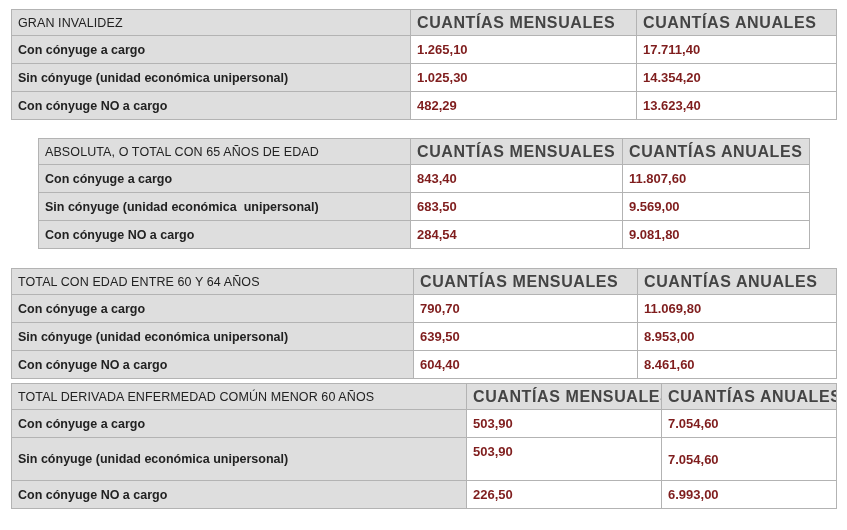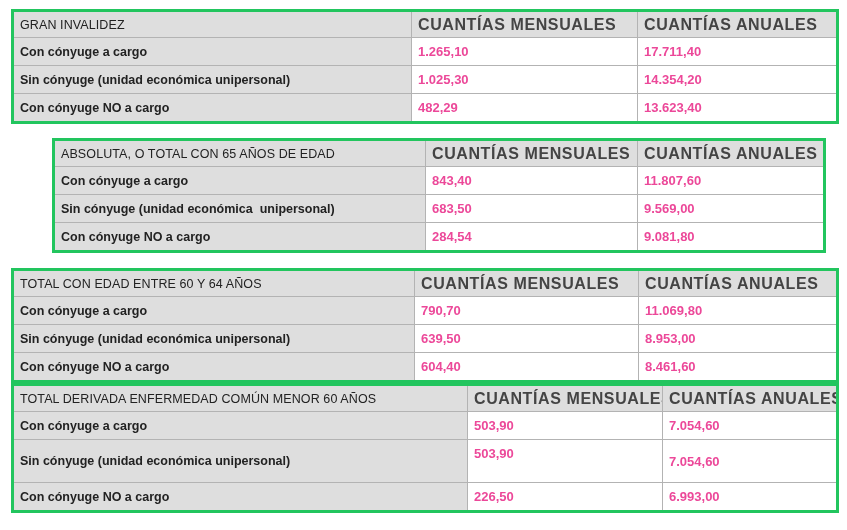--- a/index.html
+++ b/index.html
@@ -13,21 +13,21 @@
       position: relative;
       overflow: hidden;
       font-family: "Liberation Sans", "DejaVu Sans", sans-serif;
       font-size: 12.5px;
       color: #333333;
     }
     table.pension {
       position: absolute;
       border-collapse: collapse;
       table-layout: fixed;
-      border: 3px solid #22c55e;
+      border: 1px solid #22c55e;
     }
     table.pension td, table.pension th {
       border: 1px solid #b3b3b3;
       padding: 0 6px;
       text-align: left;
       vertical-align: middle;
       white-space: nowrap;
       overflow: hidden;
       font-weight: bold;
     }
@@ -48,28 +48,28 @@
       color: #222;
       letter-spacing: 0.1px;
     }
     table.pension tbody td.label {
       background: #dedede;
       color: #222;
       height: 27px;
     }
     table.pension tbody td.val {
       background: #ffffff;
-      color: #ec4899;
+      color: #7f1d1d;
       font-size: 13px;
     }
     table.pension tbody tr.tall td { height: 36px; }
     table.pension tbody tr.tall td.top { vertical-align: top; padding-top: 6px; }
 
     #t1 { left: 11px; top: 9px; width: 825px; }
-    #t2 { left: 38px; top: 138px; width: 771px; margin-left: 14px; }
+    #t2 { left: 38px; top: 138px; width: 771px; }
     #t3 { left: 11px; top: 268px; width: 825px; }
     #t4 { left: 11px; top: 383px; width: 825px; }
   </style>
 </head>
 <body>
 
 <table class="pension" id="t1">
   <colgroup>
       <col style="width:399px">
       <col style="width:226px">

